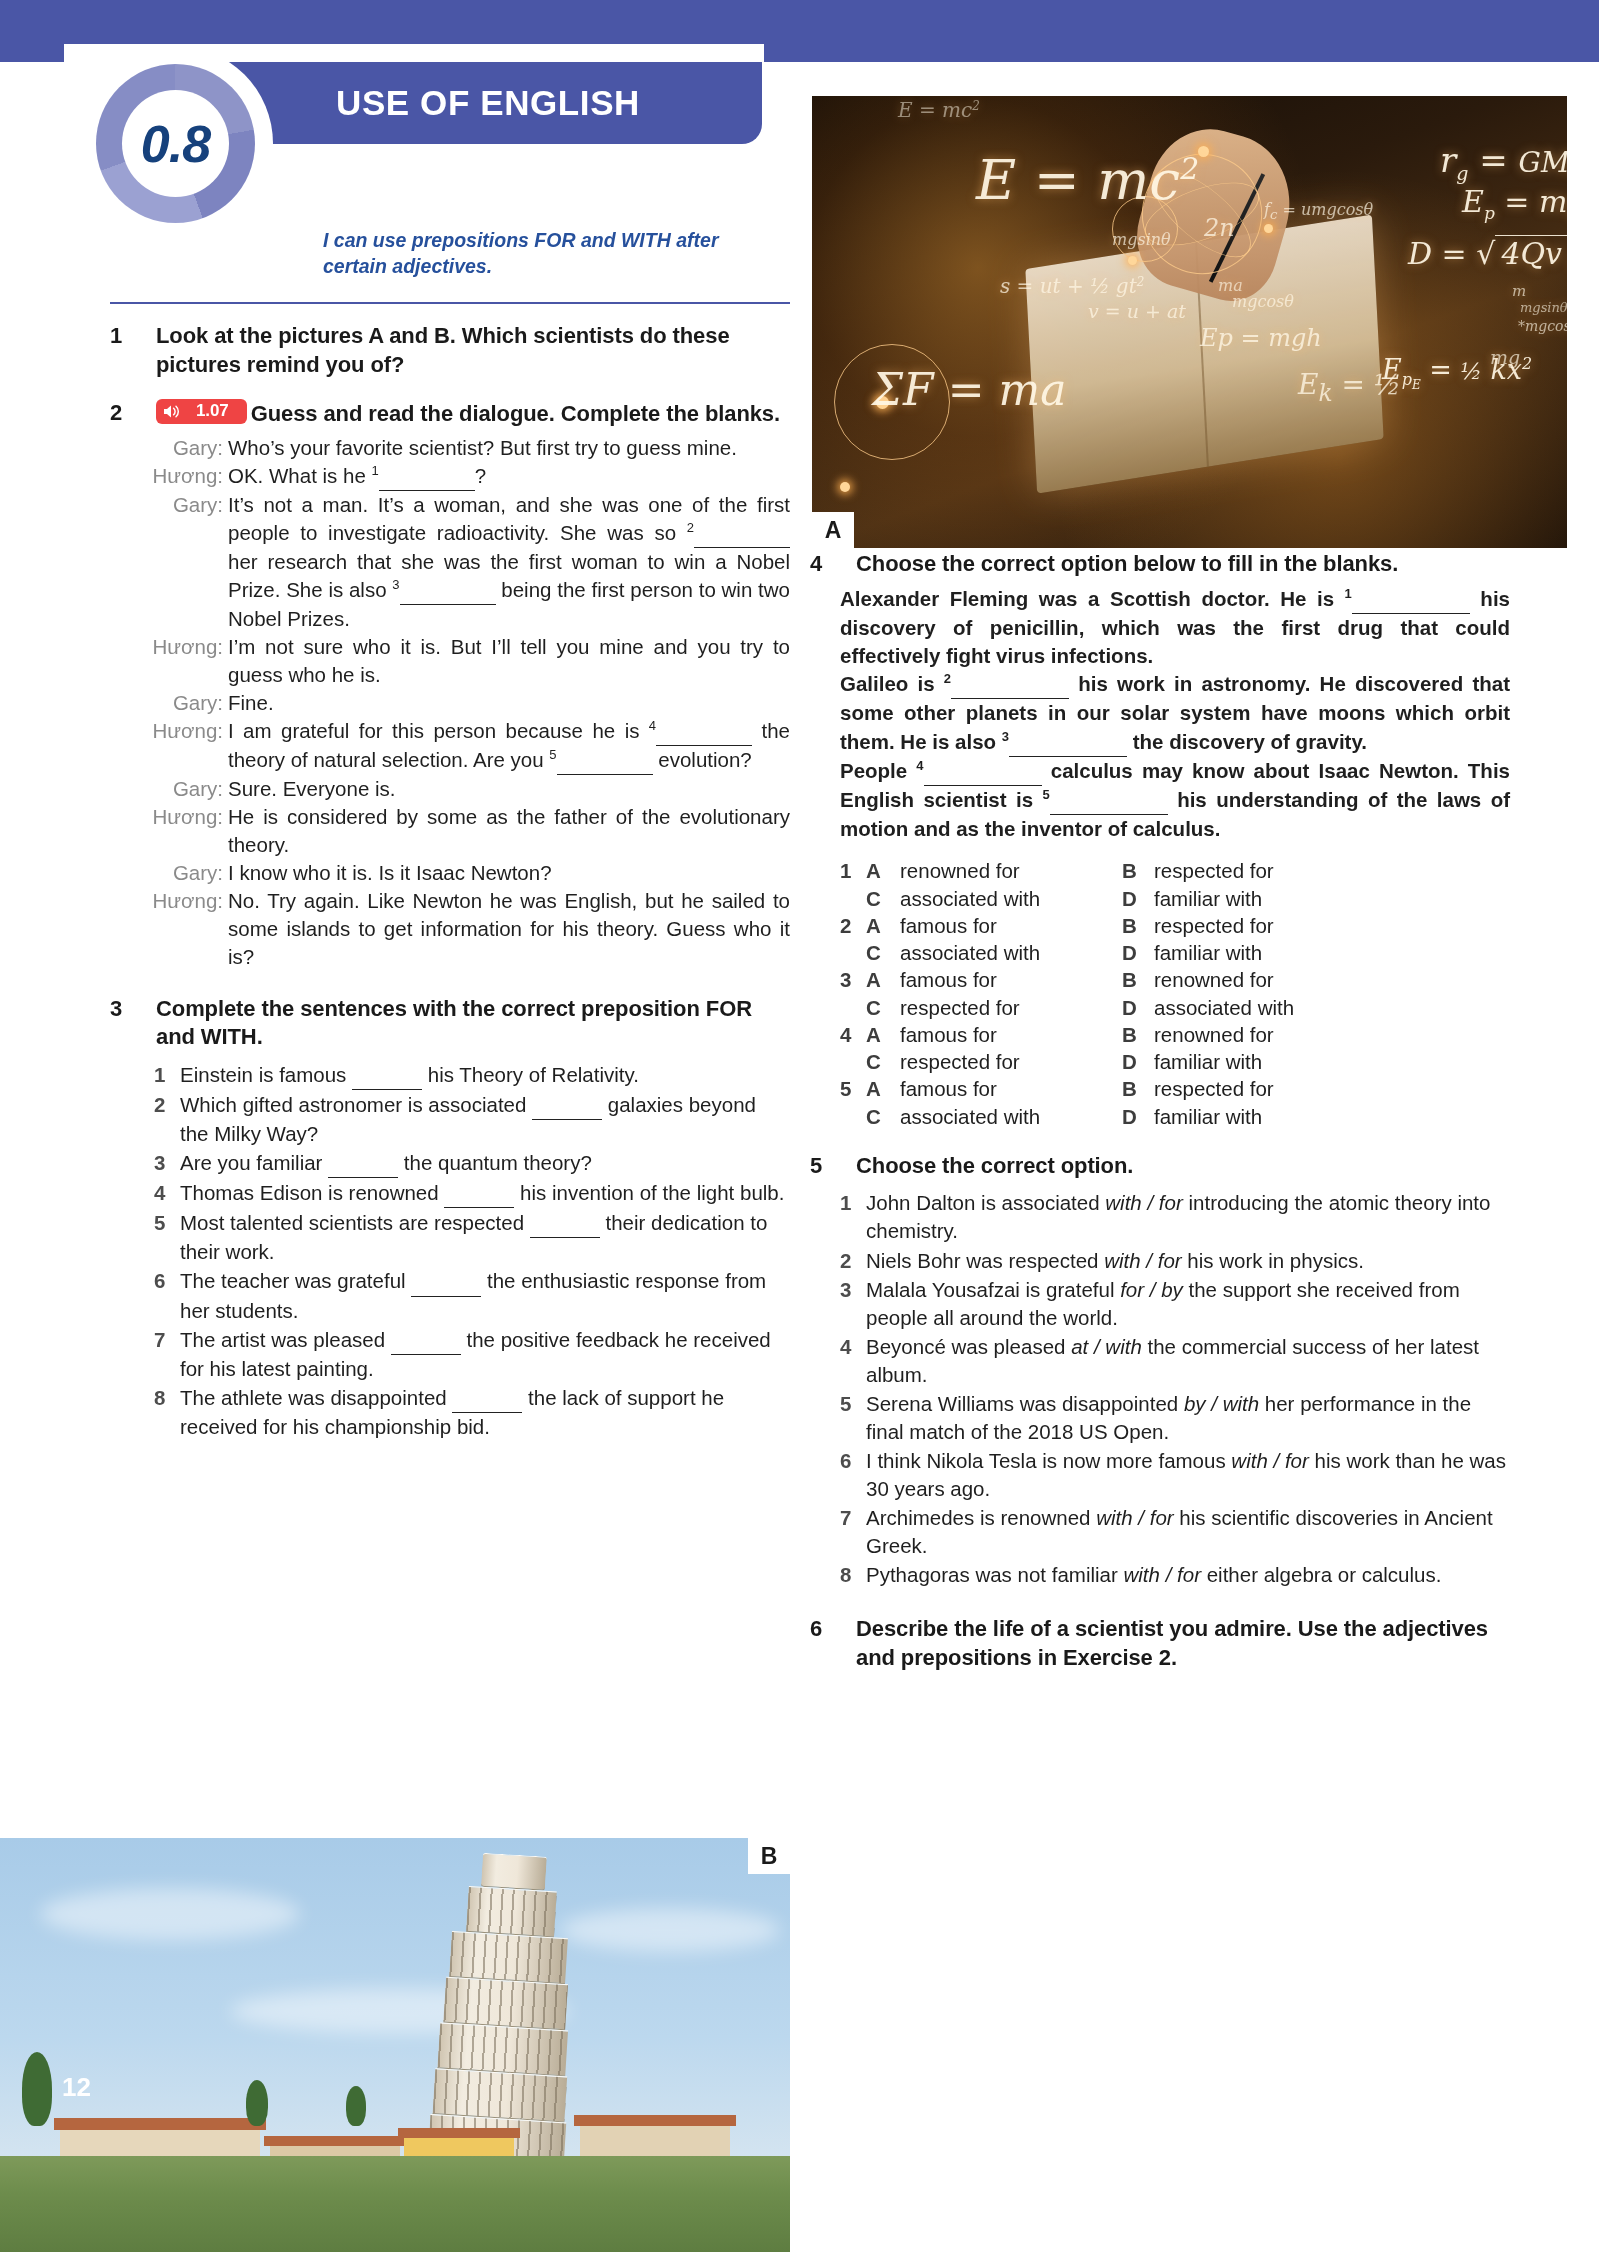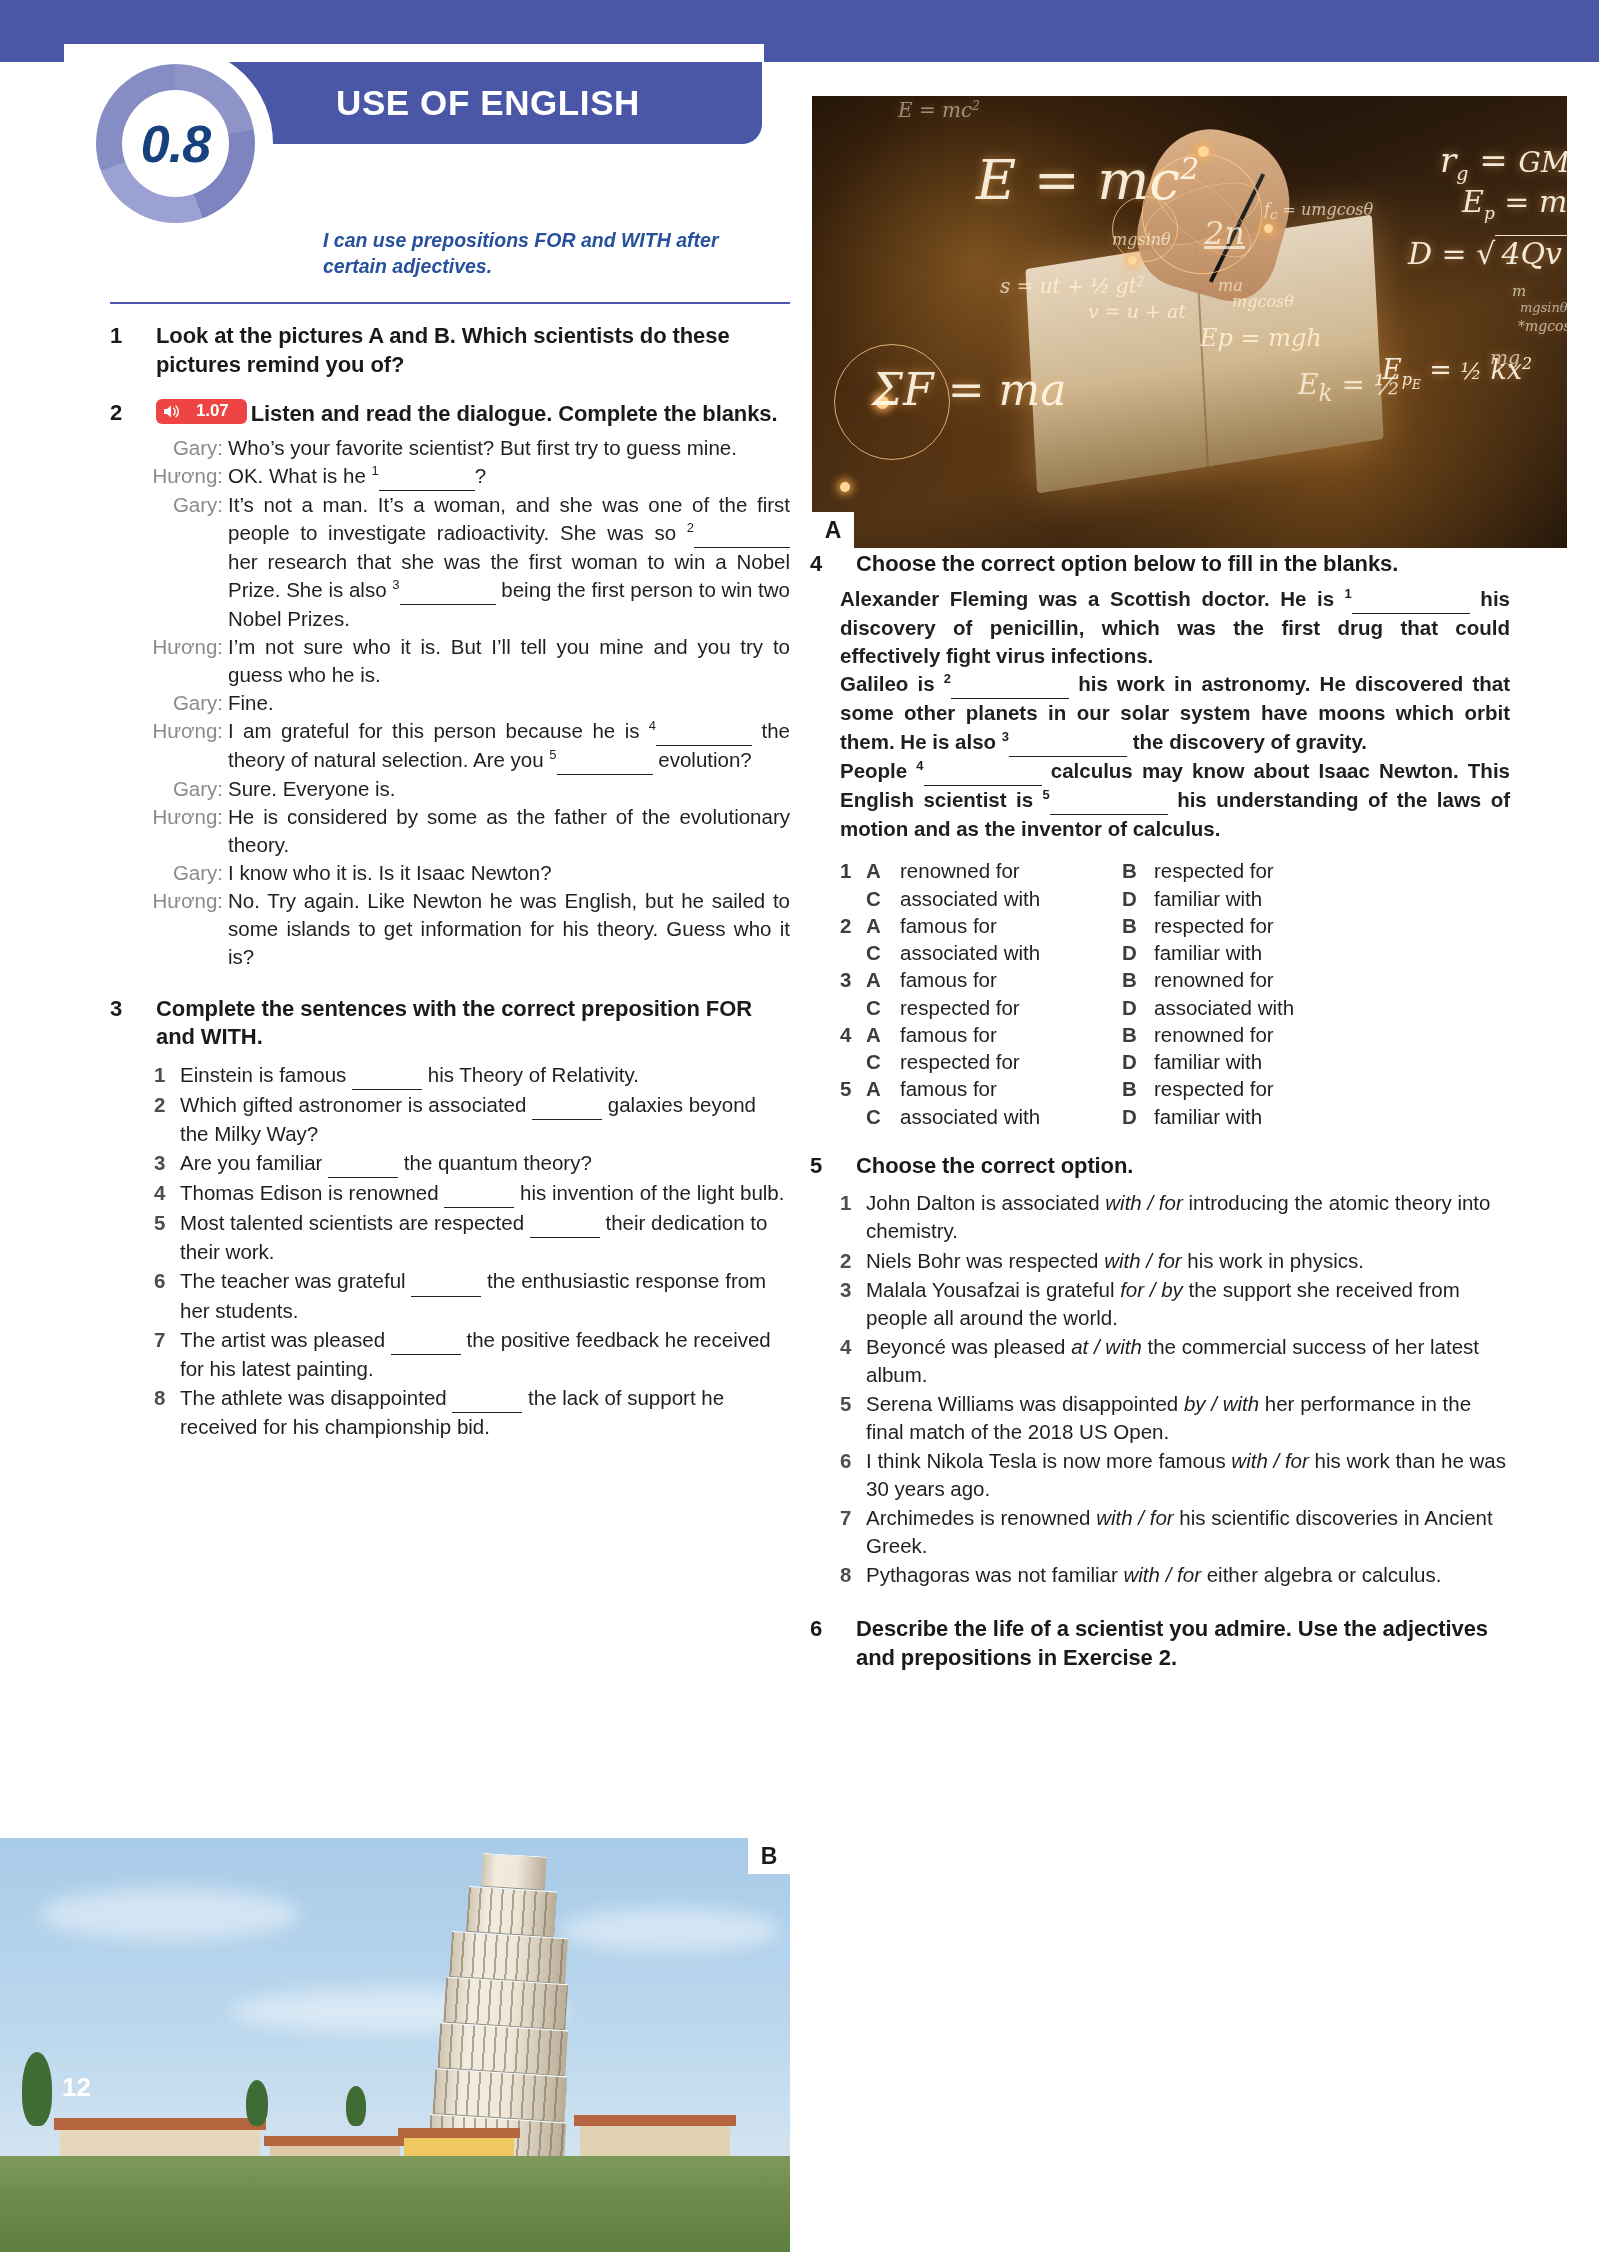--- a/index.html
+++ b/index.html
@@ -220,21 +220,21 @@
     <div class="formula" style="left:486px;top:272px;font-size:28px;opacity:.85;">E<sub>k</sub> = ½</div>
     <div class="formula" style="left:570px;top:258px;font-size:27px;">E<sub style="font-size:16px;">p<sub style="font-size:12px;">E</sub></sub> = <span style="font-size:22px;">½</span> kx<span style="font-size:16px;vertical-align:10px;">2</span></div>
     <div class="formula" style="left:628px;top:44px;font-size:34px;">r<sub style="font-size:19px;">g</sub> = <span style="font-size:28px;">GM/r</span></div>
     <div class="formula" style="left:650px;top:88px;font-size:30px;">E<sub style="font-size:17px;">p</sub> = mgh</div>
     <div class="formula" style="left:596px;top:140px;font-size:30px;">D = √<span style="border-top:1.5px solid rgba(255,246,228,.9);padding:0 6px;">4Qv / πUv</span></div>
     <div class="formula" style="left:300px;top:134px;font-size:16px;opacity:.75;">mgsinθ</div>
     <div class="formula" style="left:420px;top:196px;font-size:16px;opacity:.75;">mgcosθ</div>
     <div class="formula" style="left:706px;top:222px;font-size:14px;opacity:.7;">*mgcosθ</div>
     <div class="formula" style="left:678px;top:250px;font-size:19px;opacity:.75;">mg</div>
     <div class="formula" style="left:452px;top:104px;font-size:16px;opacity:.75;">f<sub>c</sub> = umgcosθ</div>
-    <div class="formula" style="left:392px;top:118px;font-size:32px;opacity:.8;text-decoration:underline;">2n</div>
+    <div class="formula" style="left:392px;top:118px;font-size:24px;opacity:.8;">2n</div>
     <div class="formula" style="left:406px;top:180px;font-size:16px;opacity:.7;">ma</div>
     <div class="formula" style="left:700px;top:186px;font-size:15px;opacity:.7;">m</div>
     <div class="formula" style="left:708px;top:204px;font-size:13px;opacity:.65;">mgsinθ</div>
     <div class="formula" style="left:86px;top:2px;font-size:20px;opacity:.55;">E = mc<span style="font-size:12px;vertical-align:7px;">2</span></div>
 
     <div class="pic-label" style="left:0px;bottom:0px;">
       <span>A</span>
     </div>
   </div>
 
@@ -250,21 +250,21 @@
       <div class="ex-head">
         <span class="audio-chip">
           <span class="spk">
             <svg width="17" height="15" viewBox="0 0 17 15">
                 <path d="M1 5h3l4-3.4v11.8L4 10H1z" fill="#fff"></path>
                 <path d="M10.6 4.2a4.4 4.4 0 0 1 0 6.6" stroke="#fff" stroke-width="1.5" fill="none" stroke-linecap="round"></path>
                 <path d="M13 2.2a7.2 7.2 0 0 1 0 10.6" stroke="#fff" stroke-width="1.5" fill="none" stroke-linecap="round"></path>
               </svg>
           </span>
           <span>1.07</span>
-        </span><span>Listen and read the dialogue. Complete the blanks.</span>
+        </span><span>Guess and read the dialogue. Complete the blanks.</span>
       </div>
     </div>
 
     <div class="dialogue" id="dialogue">
         <div class="dline">
           <div class="spk-name">Gary:</div>
           <div class="dtext">Who’s your favorite scientist? But first try to guess mine.</div>
         </div>
         <div class="dline">
           <div class="spk-name">Hương:</div>

